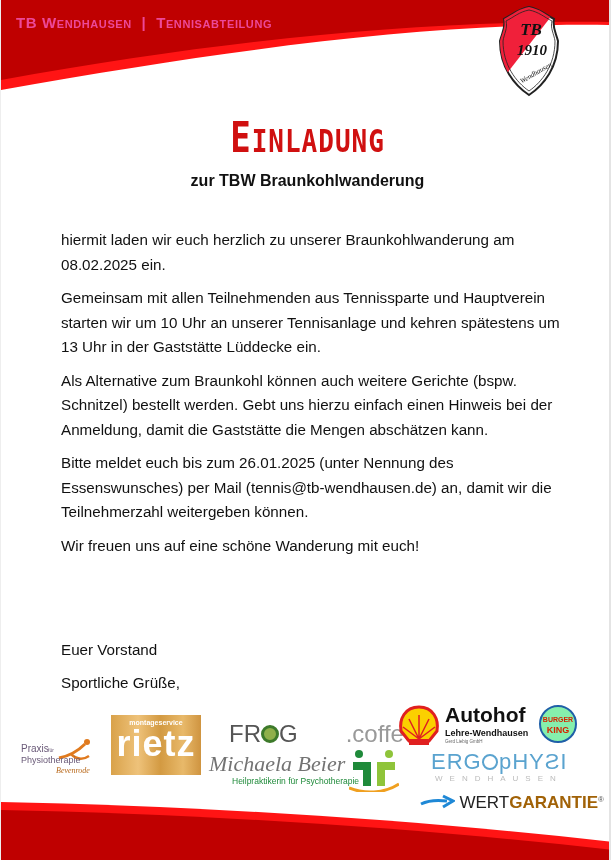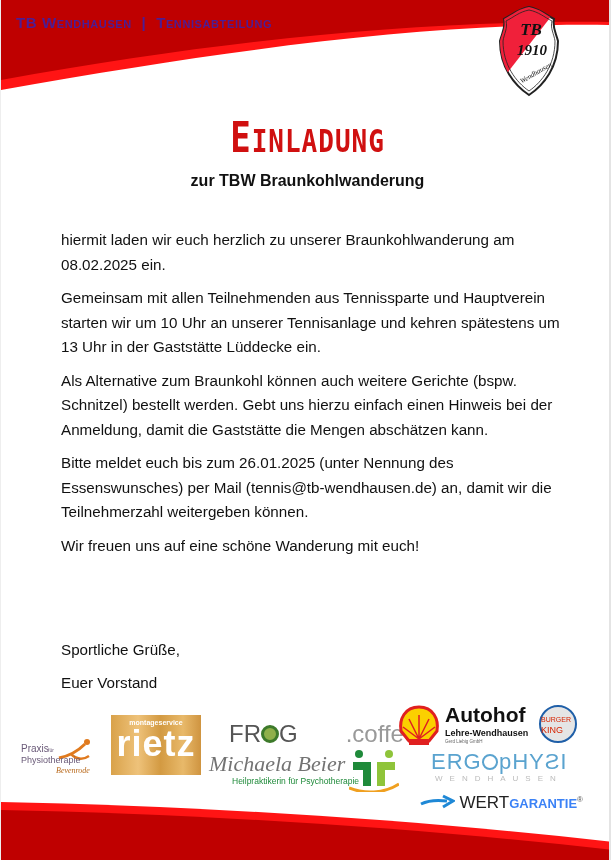--- a/index.html
+++ b/index.html
@@ -1,20 +1,20 @@
 <!DOCTYPE html>
 <html><head>
 <meta charset="utf-8">
 <style>
   html, body { margin:0; padding:0; }
   body { width:613px; height:860px; position:relative; overflow:hidden; background:#fff;
          font-family:"Liberation Sans", "DejaVu Sans", sans-serif; color:#111; }
   .page { position:absolute; left:0; top:0; width:611px; height:860px; border-right:2px solid #e4e4e4; border-left:1px solid #eee; box-sizing:border-box; overflow:hidden; background:#fff; }
   .header-band { position:absolute; left:0; top:0; width:613px; height:100px; }
-  .header-title { position:absolute; left:15px; top:14px; color:#4c1d95; font-weight:bold; font-size:15px; letter-spacing:0.6px; font-variant:small-caps; white-space:nowrap; }
+  .header-title { position:absolute; left:15px; top:14px; color:#ec4899; font-weight:bold; font-size:15px; letter-spacing:0.6px; font-variant:small-caps; white-space:nowrap; }
   .crest { position:absolute; left:497px; top:5px; width:62px; height:92px; }
   .title { position:absolute; left:0; width:613px; top:112px; text-align:center; color:#d01010;
            font-family:"DejaVu Sans Mono","Liberation Mono",monospace; font-size:26px; font-weight:bold; letter-spacing:1px; transform:scaleY(1.25); transform-origin:center top; }
   .title .big { font-size:34px; }
   .subtitle { position:absolute; left:0; width:613px; top:172px; text-align:center; font-weight:bold; font-size:16px; }
   .body { position:absolute; left:60px; top:228px; width:500px; font-size:15.2px; line-height:24.5px; }
   .body p { margin:0 0 9px 0; }
   .body .greet { font-weight:bold; margin-bottom:7px; }
   .closing { position:absolute; left:60px; top:633px; font-size:15.2px; line-height:33px; }
   .sponsors { position:absolute; left:0; top:700px; width:613px; height:130px; }
@@ -60,22 +60,22 @@
 
   <div class="body">
     <p>hiermit laden wir euch herzlich zu unserer Braunkohlwanderung am 08.02.2025 ein.</p>
     <p>Gemeinsam mit allen Teilnehmenden aus Tennissparte und Hauptverein starten wir um 10 Uhr an unserer Tennisanlage und kehren spätestens um 13 Uhr in der Gaststätte Lüddecke ein.</p>
     <p>Als Alternative zum Braunkohl können auch weitere Gerichte (bspw. Schnitzel) bestellt werden. Gebt uns hierzu einfach einen Hinweis bei der Anmeldung, damit die Gaststätte die Mengen abschätzen kann.</p>
     <p>Bitte meldet euch bis zum 26.01.2025 (unter Nennung des Essenswunsches) per Mail (tennis@tb-wendhausen.de) an, damit wir die Teilnehmerzahl weitergeben können.</p>
     <p>Wir freuen uns auf eine schöne Wanderung mit euch!</p>
   </div>
 
   <div class="closing">
+    <div>Euer Vorstand</div>
     <div>Sportliche Grüße,</div>
-    <div>Euer Vorstand</div>
   </div>
 
   <svg class="footer-band" viewBox="0 0 613 70" preserveAspectRatio="none">
     <path d="M0,12 C200,16 420,30 613,52 V70 H0 Z" fill="#ff1414"></path>
     <path d="M0,20 C200,24 420,38 613,60 V70 H0 Z" fill="#bf0000"></path>
   </svg>
 
   <div class="sponsors">
 
     <div class="logo" style="left:18px; top:38px; width:80px; height:40px;">
@@ -115,33 +115,33 @@
       <svg width="44" height="42" viewBox="0 0 44 42">
         <path d="M22,2 C8,2 2,14 4,26 L12,36 H32 L40,26 C42,14 36,2 22,2 Z" fill="#fbd000" stroke="#e02020" stroke-width="3"></path>
         <rect x="12" y="34" width="20" height="6" fill="#e02020"></rect>
         <path d="M22,34 V10 M22,34 L12,14 M22,34 L32,14 M22,34 L6,22 M22,34 L38,22" stroke="#e02020" stroke-width="1.5"></path>
       </svg>
       <div style="position:absolute; left:48px; top:-2px; font-weight:bold; font-size:21px; color:#111;">Autohof</div>
       <div style="position:absolute; left:48px; top:23px; font-weight:bold; font-size:9px; color:#111;">Lehre-Wendhausen</div>
       <div style="position:absolute; left:48px; top:34px; font-size:4.5px; color:#666;">Gerd Liebig GmbH</div>
     </div>
 
-    <div class="logo" style="left:538px; top:5px; width:38px; height:38px; border-radius:50%; background:#e5e5e5; border:2px solid #1f5fa8; text-align:left; font-weight:normal; font-size:9px; line-height:11px; color:#d62300; box-sizing:border-box; padding-top:7px;">
+    <div class="logo" style="left:538px; top:5px; width:38px; height:38px; border-radius:50%; background:#86efac; border:2px solid #1f5fa8; text-align:center; font-weight:bold; font-size:9px; line-height:11px; color:#d62300; box-sizing:border-box; padding-top:7px;">
       <div style="font-size:7px;">BURGER</div>
       <div>KING</div>
     </div>
 
     <div class="logo" style="left:430px; top:50px; width:150px; height:40px;">
       <div style="font-size:22px; color:#5aa3cf; letter-spacing:1px; white-space:nowrap; line-height:24px;">
         <span>ERG</span><span style="display:inline-block; width:16px; height:16px; border:2px solid #5aa3cf; border-radius:50%; box-sizing:border-box; vertical-align:-1px;"></span><span style="display:inline-block; transform:scaleX(-1);">ISYHq</span>
       </div>
       <div style="font-size:8px; color:#bbb; letter-spacing:7px; margin-left:4px;">WENDHAUSEN</div>
     </div>
 
     <div class="logo" style="left:418px; top:93px; width:190px; height:24px; white-space:nowrap;">
       <svg width="36" height="16" viewBox="0 0 36 16" style="vertical-align:-2px;">
         <path d="M2,10 C10,6 20,6 28,7" stroke="#1e88d6" stroke-width="3" fill="none"></path>
         <path d="M24,2 L34,7 L24,13" stroke="#1e88d6" stroke-width="3" fill="none"></path>
       </svg>
-      <span style="font-size:17px; color:#222;">WERT</span><span style="font-size:13px; font-weight:bold; color:#3b82f6;">GARANTIE</span><sup style="font-size:8px; color:#555;">®</sup>
+      <span style="font-size:17px; color:#222;">WERT</span><span style="font-size:17px; font-weight:bold; color:#a16207;">GARANTIE</span><sup style="font-size:8px; color:#555;">®</sup>
     </div>
   </div>
 </div>
 
 </body></html>

